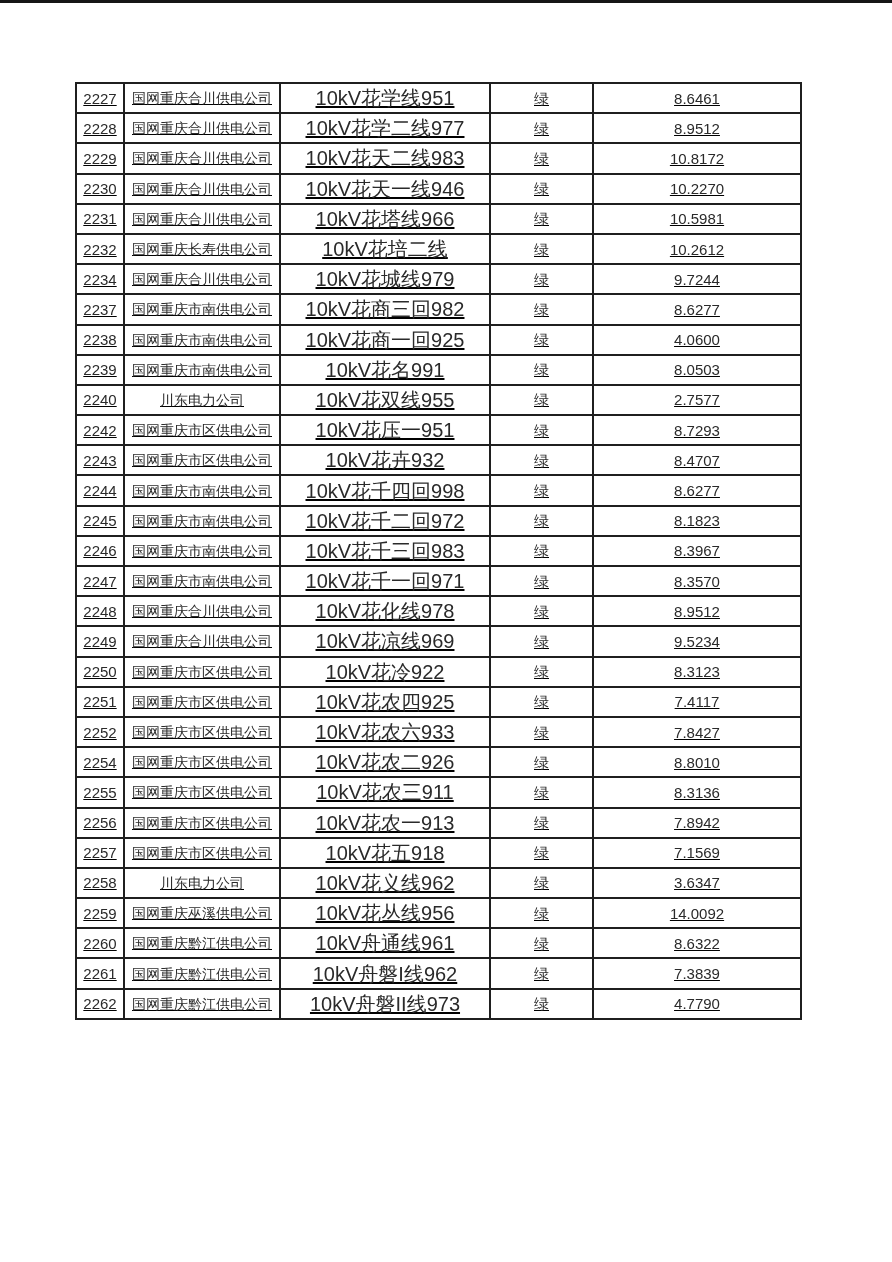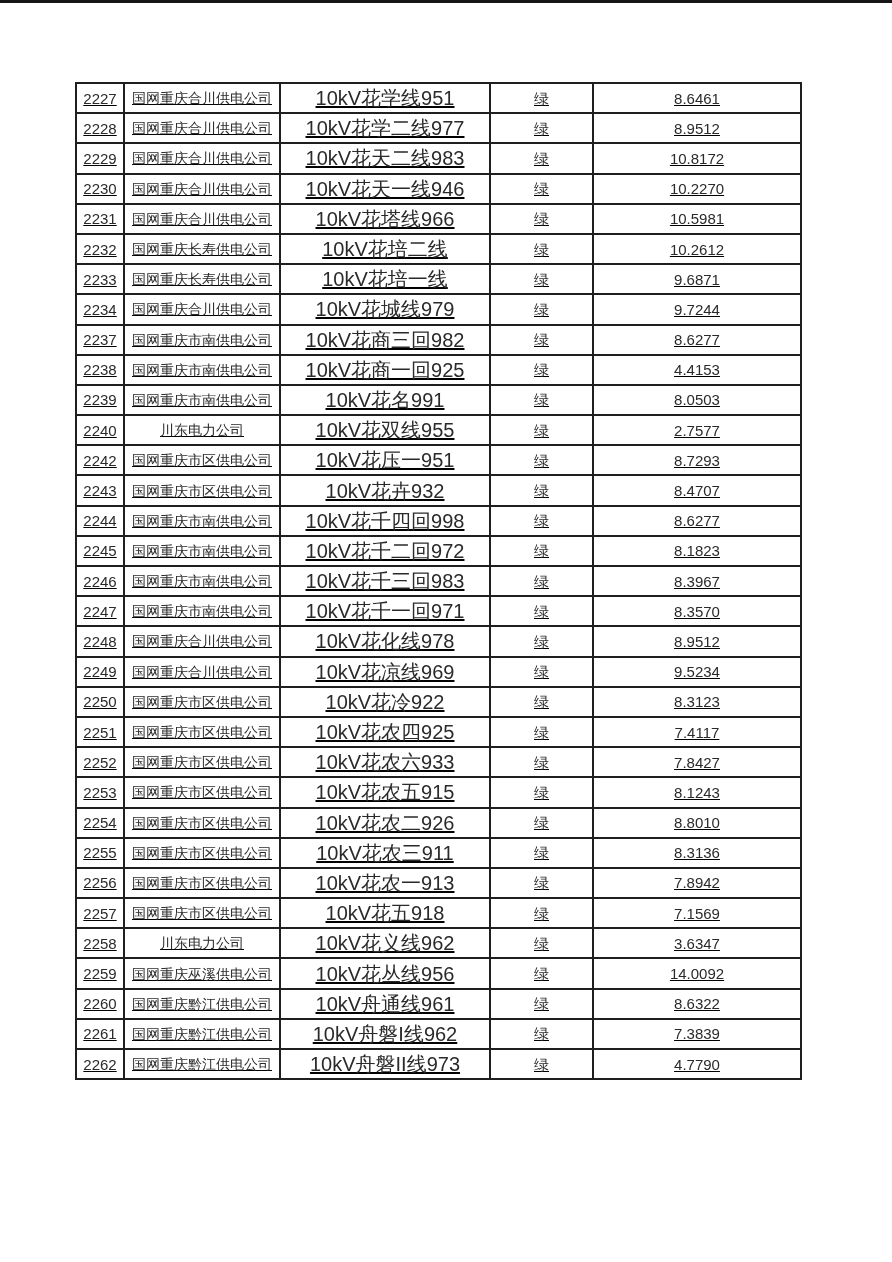--- a/index.html
+++ b/index.html
@@ -106,46 +106,39 @@
           <td class="value-cell">10.5981</td>
         </tr>
         <tr>
           <td class="row-number-cell">2232</td>
           <td class="company-cell">国网重庆长寿供电公司</td>
           <td class="line-name-cell">10kV花培二线</td>
           <td class="status-cell">绿</td>
           <td class="value-cell">10.2612</td>
         </tr>
         <tr>
-          <td class="row-number-cell">2233</td>
-          <td class="company-cell">国网重庆长寿供电公司</td>
-          <td class="line-name-cell">10kV花培一线</td>
-          <td class="status-cell">绿</td>
-          <td class="value-cell">9.6871</td>
-        </tr>
-        <tr>
           <td class="row-number-cell">2234</td>
           <td class="company-cell">国网重庆合川供电公司</td>
           <td class="line-name-cell">10kV花城线979</td>
           <td class="status-cell">绿</td>
           <td class="value-cell">9.7244</td>
         </tr>
         <tr>
           <td class="row-number-cell">2237</td>
           <td class="company-cell">国网重庆市南供电公司</td>
           <td class="line-name-cell">10kV花商三回982</td>
           <td class="status-cell">绿</td>
           <td class="value-cell">8.6277</td>
         </tr>
         <tr>
           <td class="row-number-cell">2238</td>
           <td class="company-cell">国网重庆市南供电公司</td>
           <td class="line-name-cell">10kV花商一回925</td>
           <td class="status-cell">绿</td>
-          <td class="value-cell">4.4153</td>
+          <td class="value-cell">4.0600</td>
         </tr>
         <tr>
           <td class="row-number-cell">2239</td>
           <td class="company-cell">国网重庆市南供电公司</td>
           <td class="line-name-cell">10kV花名991</td>
           <td class="status-cell">绿</td>
           <td class="value-cell">8.0503</td>
         </tr>
         <tr>
           <td class="row-number-cell">2240</td>
@@ -225,27 +218,20 @@
           <td class="value-cell">7.4117</td>
         </tr>
         <tr>
           <td class="row-number-cell">2252</td>
           <td class="company-cell">国网重庆市区供电公司</td>
           <td class="line-name-cell">10kV花农六933</td>
           <td class="status-cell">绿</td>
           <td class="value-cell">7.8427</td>
         </tr>
         <tr>
-          <td class="row-number-cell">2253</td>
-          <td class="company-cell">国网重庆市区供电公司</td>
-          <td class="line-name-cell">10kV花农五915</td>
-          <td class="status-cell">绿</td>
-          <td class="value-cell">8.1243</td>
-        </tr>
-        <tr>
           <td class="row-number-cell">2254</td>
           <td class="company-cell">国网重庆市区供电公司</td>
           <td class="line-name-cell">10kV花农二926</td>
           <td class="status-cell">绿</td>
           <td class="value-cell">8.8010</td>
         </tr>
         <tr>
           <td class="row-number-cell">2255</td>
           <td class="company-cell">国网重庆市区供电公司</td>
           <td class="line-name-cell">10kV花农三911</td>

